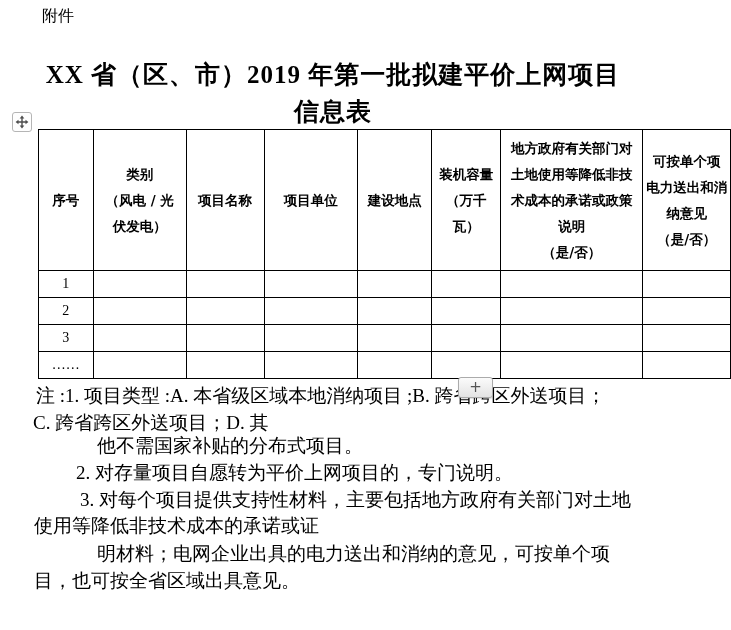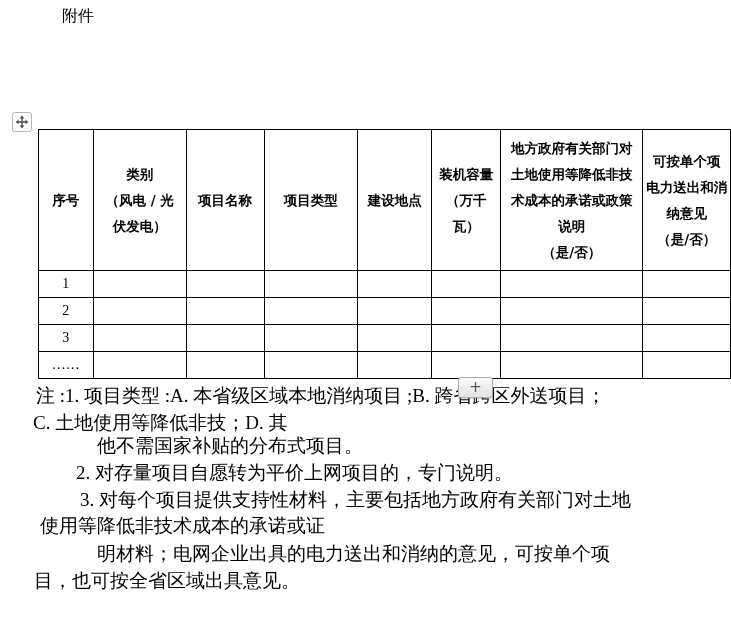--- a/index.html
+++ b/index.html
@@ -7,21 +7,20 @@
     position:relative;
     width:731px; height:630px;
     overflow:hidden;
     background:#ffffff;
     font-family:"Liberation Serif","DejaVu Serif",serif;
     color:#000;
   }
   .attachment {
     position:absolute; left:42px; top:6px;
     font-size:16px;
-    margin-left:20px;
   }
   .title {
     position:absolute; left:33px; top:56px; width:600px;
     text-align:center;
     font-weight:bold; font-size:25px; line-height:37px;
     letter-spacing:1px;
   }
   .move-handle {
     position:absolute; left:12px; top:112px;
     width:20px; height:20px; box-sizing:border-box;
@@ -67,20 +66,22 @@
     font-size:19px; line-height:22px;
     white-space:nowrap;
   }
 </style>
 </head>
 <body>
 
 <div class="attachment">附件</div>
 
 <div class="title">
+  <div>XX 省（区、市）2019 年第一批拟建平价上网项目</div>
+  <div>信息表</div>
 </div>
 
 <div class="move-handle">
   <svg width="14" height="14" viewBox="0 0 24 24">
     <path fill="#4d4d4d" d="M12 1 L16 6 H13.2 V10.8 H18 V8 L23 12 L18 16 V13.2 H13.2 V18 H16 L12 23 L8 18 H10.8 V13.2 H6 V16 L1 12 L6 8 V10.8 H10.8 V6 H8 Z"></path>
   </svg>
 </div>
 
 <table class="grid">
   <colgroup>
@@ -100,21 +101,21 @@
     </th>
     <th>
       <div>类别</div>
       <div>（风电 / 光</div>
       <div>伏发电）</div>
     </th>
     <th>
       <div>项目名称</div>
     </th>
     <th>
-      <div>项目类型</div>
+      <div>项目单位</div>
     </th>
     <th>
       <div>建设地点</div>
     </th>
     <th>
       <div>装机容量</div>
       <div>（万千</div>
       <div>瓦）</div>
     </th>
     <th>
@@ -170,19 +171,19 @@
     <td></td>
     <td></td>
     <td></td>
   </tr>
 </tbody>
   </table>
 
 <div class="plus-btn">+</div>
 
 <div class="note" style="left:36px; top:385px;">注 :1. 项目类型 :A. 本省级区域本地消纳项目 ;B. 跨省跨区外送项目；</div>
-<div class="note" style="left:33px; top:412px;">C. 土地使用等降低非技；D. 其</div>
+<div class="note" style="left:33px; top:412px;">C. 跨省跨区外送项目；D. 其</div>
 <div class="note" style="left:97px; top:435px;">他不需国家补贴的分布式项目。</div>
 <div class="note" style="left:76px; top:462px;">2. 对存量项目自愿转为平价上网项目的，专门说明。</div>
 <div class="note" style="left:80px; top:489px;">3. 对每个项目提供支持性材料，主要包括地方政府有关部门对土地</div>
-<div class="note" style="left:40px; top:515px;">使用等降低非技术成本的承诺或证</div>
+<div class="note" style="left:34px; top:515px;">使用等降低非技术成本的承诺或证</div>
 <div class="note" style="left:97px; top:543px;text-align:center;">明材料；电网企业出具的电力送出和消纳的意见，可按单个项</div>
 <div class="note" style="left:34px; top:570px;text-align:center;">目，也可按全省区域出具意见。</div>
 
 </body></html>

